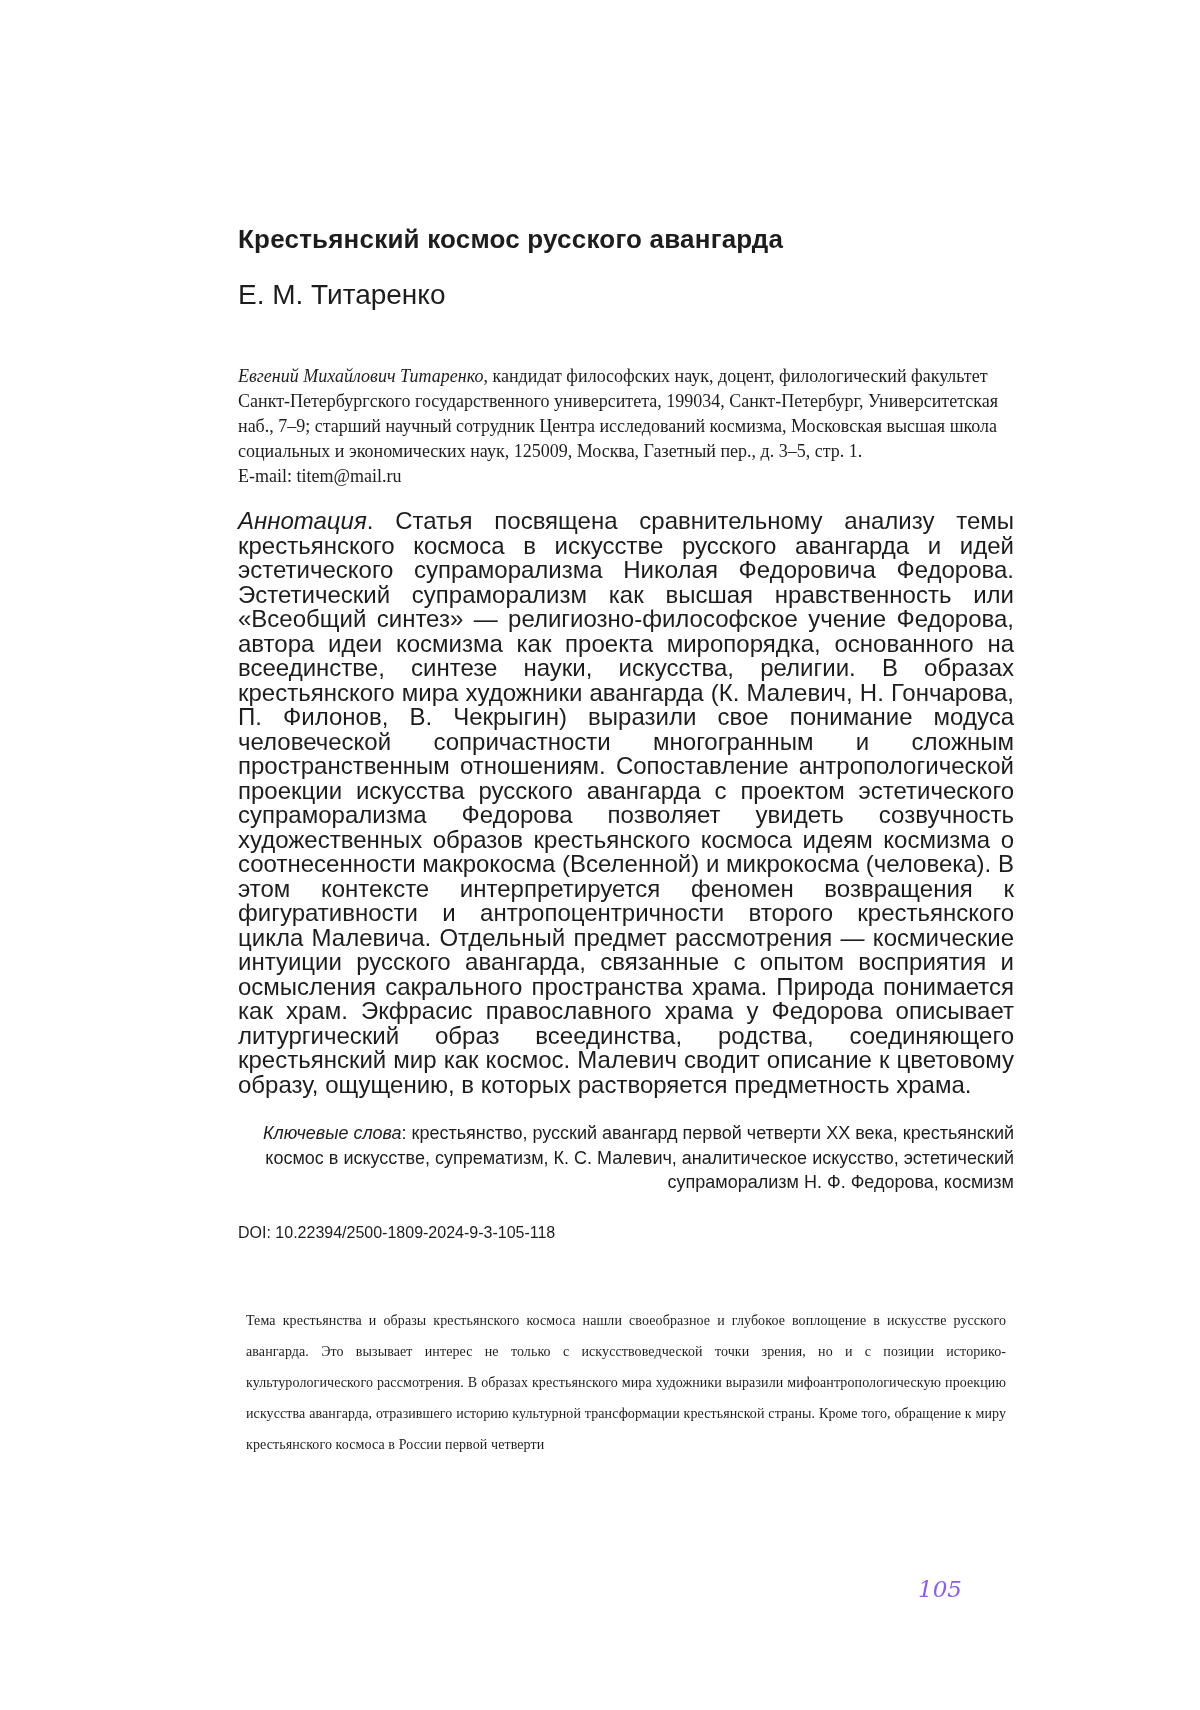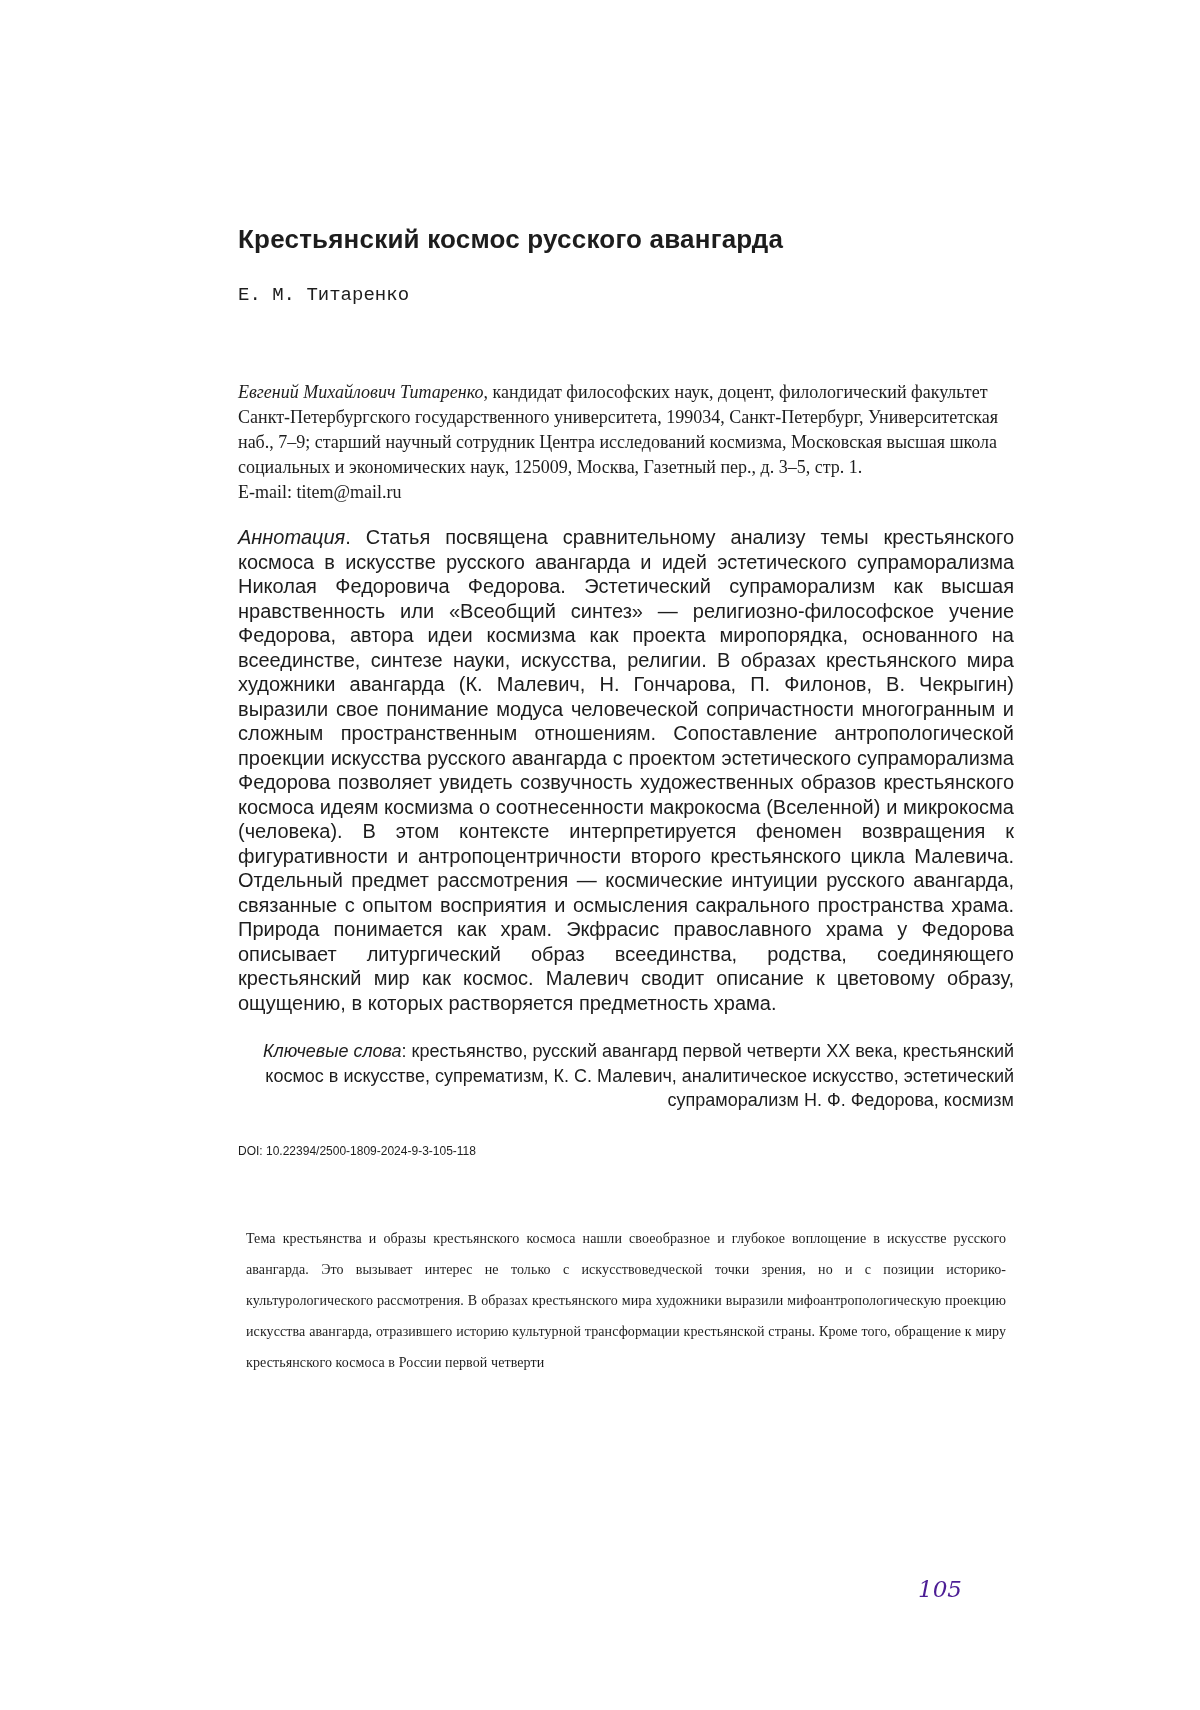--- a/index.html
+++ b/index.html
@@ -21,77 +21,77 @@
   
   .title {
     font-family: "Liberation Sans", sans-serif;
     font-weight: 700;
     font-size: 26px;
     line-height: 34px;
     letter-spacing: 0.2px;
     margin: 0 0 26px 0;
   }
   .author {
-    font-family: Liberation Mono, monospace;
+    font-family: Liberation Sans, sans-serif;
     font-weight: 400;
-    font-size: 19px;
+    font-size: 28px;
     line-height: 26px;
-    margin: 0 0 72px 0;
+    margin: 0 0 56px 0;
   }
   .affiliation {
     font-family: Liberation Serif, serif;
     font-size: 18px;
     line-height: 25px;
     text-align: left;
     margin: 0 0 20px 0;
   }
   .affiliation .name {
     font-style: italic;
   }
   .abstract {
     font-family: "Liberation Sans", sans-serif;
-    font-size: 20px;
+    font-size: 24px;
     line-height: 24.5px;
     text-align: justify;
     margin: 0 0 24px 0;
   }
   .abstract .label, .keywords .label {
     font-style: italic;
   }
   .keywords {
     font-family: "Liberation Sans", sans-serif;
     font-size: 18px;
     line-height: 24.5px;
     text-align: right;
     margin: 0 0 26px 0;
   }
   .doi {
     font-family: "Liberation Sans", sans-serif;
-    font-size: 12px;
+    font-size: 16px;
     line-height: 24px;
     margin: 0 0 60px 0;
   }
   
   .body-text {
     font-family: Liberation Serif, serif;
     font-size: 14px;
     line-height: 31px;
     text-align: justify;
     letter-spacing: 0.1px;
     margin: 8px;
   }
   .page-number {
     position: absolute;
     top: 1576px;
     right: 160px;
     font-family: "DejaVu Serif", "Liberation Serif", serif;
     font-style: italic;
     font-size: 23px;
     line-height: 26px;
-    color: #4c1d95;
+    color: #8b5cf6;
   }
 </style>
 </head>
 <body>
 
 <div class="page">
 
   <h1 class="title">
     <span class="title-line">Крестьянский космос русского авангарда</span><br>
   </h1>

